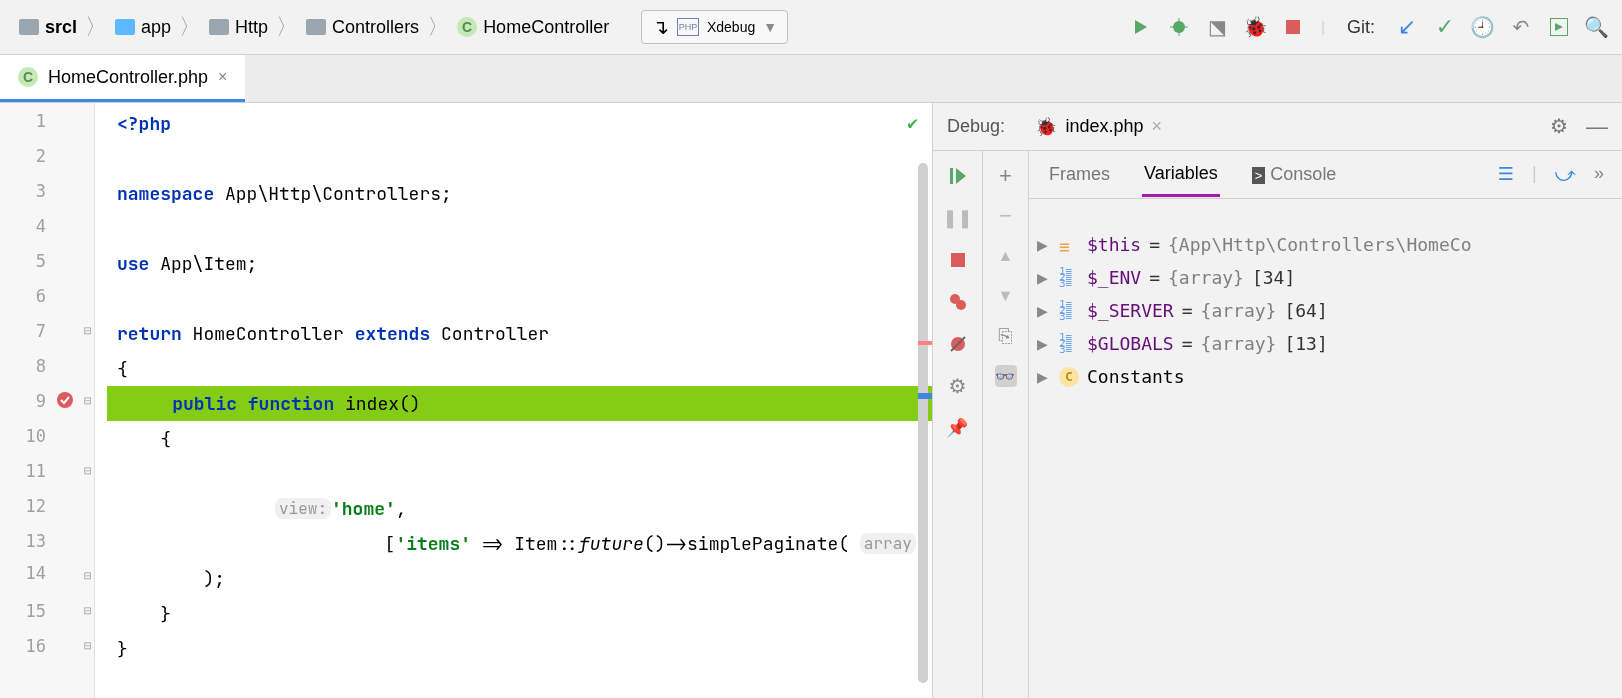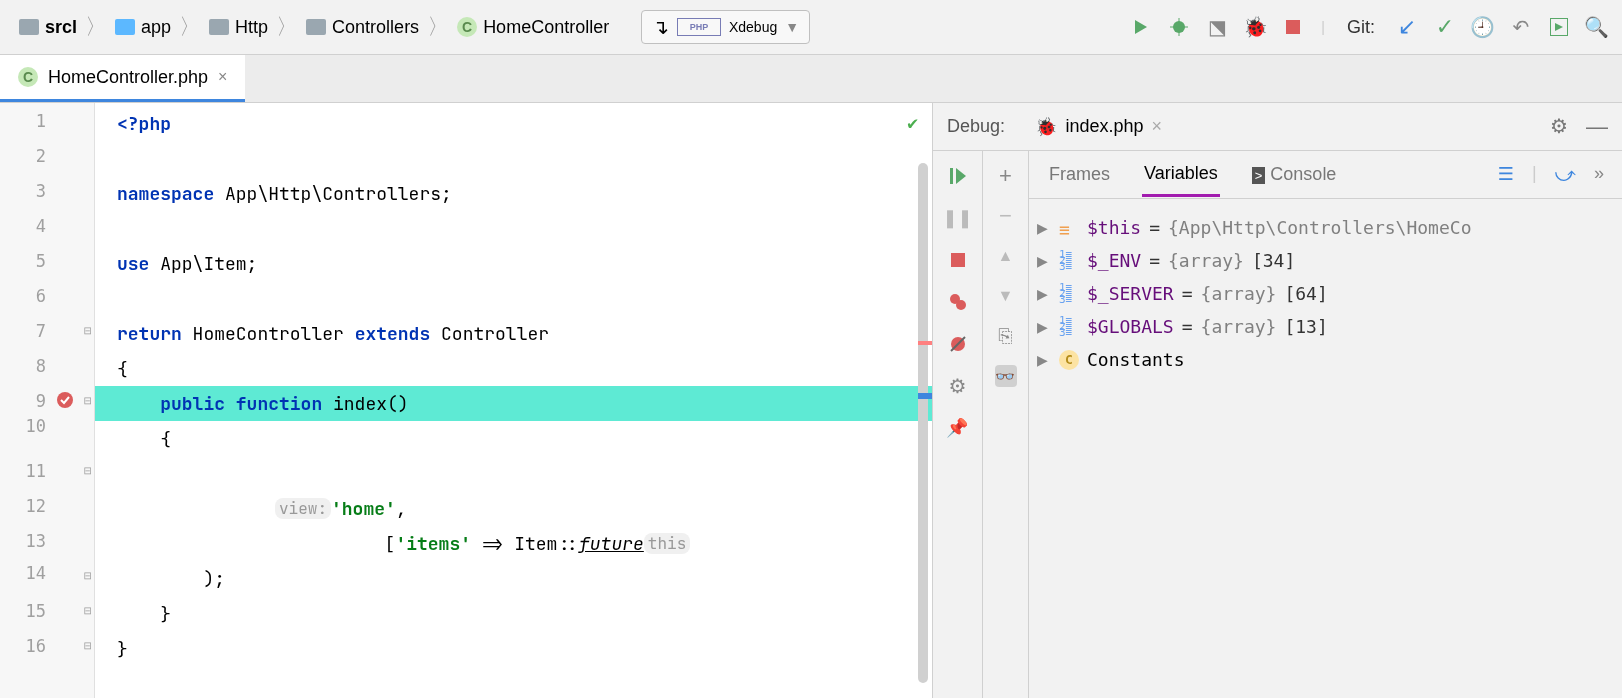--- a/index.html
+++ b/index.html
@@ -7,61 +7,61 @@
 
 
 .topbar { height:55px; display:flex; align-items:center; background:#f2f2f2; border-bottom:1px solid #d0d0d0; padding:0 15px; gap:8px; }
 .breadcrumb { display:flex; align-items:center; gap:4px; font-size:18px; }
 .bc-item { display:flex; align-items:center; gap:6px; padding:2px 4px; }
 .bc-sep { color:#a0a0a0; font-size:22px; font-weight:300; }
 .folder-icon { width:20px; height:16px; background:#9aa7b0; border-radius:2px; position:relative; }
 .folder-icon.blue { background:#5cb8ff; }
 .class-icon { width:20px; height:20px; border-radius:50%; background:#c5e8b7; color:#598a4e; display:flex; align-items:center; justify-content:center; font-weight:bold; font-size:14px; }
 .run-config { display:flex; align-items:center; gap:8px; border:1px solid #c0c0c0; border-radius:4px; padding:4px 10px; background:#f8f8f8; margin-left:20px; }
-.php-icon { width:44px; height:18px; display:flex; align-items:center; justify-content:center; font-size:9px; font-weight:bold; color:#787CB5; border:1px solid #787CB5; }
+.php-icon { width:22px; height:18px; display:flex; align-items:center; justify-content:center; font-size:9px; font-weight:normal; color:#787CB5; border:1px solid #787CB5; }
 .toolbar-icons { display:flex; align-items:center; gap:18px; margin-left:auto; }
 .tb-icon { width:20px; height:20px; display:flex; align-items:center; justify-content:center; cursor:pointer; }
 .git-label { font-size:18px; color:#333; margin:0 4px; }
 
 
 .tabbar { height:48px; display:flex; align-items:center; background:#ececec; border-bottom:1px solid #d0d0d0; }
 .tab { height:100%; display:flex; align-items:center; gap:10px; padding:0 18px; background:#fff; border-bottom:3px solid #3e86de; font-size:18px; }
 .tab-close { color:#888; font-size:16px; }
 
 
 .main { display:flex; height:595px; }
 .editor-pane { width:932px; display:flex; background:#fff; position:relative; }
 .gutter { width:95px; background:#f7f7f7; border-right:1px solid #e0e0e0; position:relative; }
 .line-num { position:absolute; right:48px; width:40px; text-align:right; color:#a0a0a0; font-family:monospace; font-size:17px; }
 .bp-icon { position:absolute; left:56px; width:20px; height:20px; }
 .fold-icon { position:absolute; right:2px; color:#a0a0a0; font-size:10px; }
 .code { flex:1; font-family:"JetBrains Mono",Menlo,monospace; font-size:18px; position:relative; }
 .code-line { position:absolute; left:22px; right:0; height:35px; display:flex; align-items:center; white-space:pre; }
-.code-line.hl-pink { background:#5eead4; left:0; padding-left:22px; }
+.code-line.hl-pink { background:#84cc16; left:12px; padding-left:22px; }
 .code-line.hl-blue { background:#2f65ca; color:#fff; left:0; padding-left:22px; }
 .kw { color:#0033b3; font-weight:bold; }
 .str { color:#067d17; font-weight:bold; }
-.func { font-style:italic;text-decoration:underline; }
+.func { font-style:italic; }
 .hint { color:#999; font-style:normal; background:#f0f0f0; padding:0 4px; border-radius:8px; font-size:16px; }
 .check { position:absolute; right:14px; top:8px; color:#4caf50; font-size:18px; }
 .scrollbar-v { position:absolute; right:4px; top:60px; width:10px; height:520px; background:#d0d0d0; border-radius:5px; }
 .marker-err { position:absolute; right:0; width:14px; height:4px; background:#ff8080; }
 .marker-blue { position:absolute; right:0; width:14px; height:6px; background:#3e86de; }
 
 
 .debug-pane { flex:1; background:#f2f2f2; border-left:1px solid #d0d0d0; display:flex; flex-direction:column; }
 .debug-header { height:48px; display:flex; align-items:center; padding:0 14px; border-bottom:1px solid #d0d0d0; gap:30px; font-size:18px; }
 .debug-title { color:#555; }
 .debug-session { display:flex; align-items:center; gap:8px; }
 .debug-header-icons { margin-left:auto; display:flex; gap:18px; color:#777; }
 .debug-body { flex:1; display:flex; }
 .debug-left-tb { width:50px; border-right:1px solid #d0d0d0; display:flex; flex-direction:column; align-items:center; gap:20px; padding-top:14px; }
 .dtb-icon { width:22px; height:22px; display:flex; align-items:center; justify-content:center; }
 .debug-mid-tb { width:46px; border-right:1px solid #d0d0d0; display:flex; flex-direction:column; align-items:center; gap:18px; padding-top:14px; }
-.debug-content { flex:1; display:flex; flex-direction:column; }
+.debug-content { flex:1; display:flex; flex-direction:column;gap:17px; }
 .debug-tabs { height:48px; display:flex; align-items:center; gap:30px; padding:0 18px; border-bottom:1px solid #d0d0d0; font-size:18px; }
 .dtab { padding:10px 2px; color:#777; }
 .dtab.active { color:#000; border-bottom:3px solid #a21caf; }
 .dtab-icons { margin-left:auto; display:flex; gap:18px; color:#555; }
 .vars { flex:1; padding:12px 8px; font-family:monospace; font-size:18px; overflow:hidden; }
 .var-row { display:flex; align-items:center; gap:8px; padding:6px 0; white-space:nowrap; }
 .var-arrow { color:#888; width:14px; }
 .var-icon { width:20px; height:18px; display:inline-block; }
 .var-icon.array { color:#6aa3f0; font-size:11px; line-height:6px; }
 .var-icon.const { width:20px;height:20px;border-radius:50%;background:#fce3a3;color:#b58d1a;display:flex;align-items:center;justify-content:center;font-size:13px;font-weight:bold; }
@@ -158,21 +158,21 @@
     <div class="gutter">
       <span class="line-num" style="top:8px">1</span>
       <span class="line-num" style="top:43px">2</span>
       <span class="line-num" style="top:78px">3</span>
       <span class="line-num" style="top:113px">4</span>
       <span class="line-num" style="top:148px">5</span>
       <span class="line-num" style="top:183px">6</span>
       <span class="line-num" style="top:218px">7</span>
       <span class="line-num" style="top:253px">8</span>
       <span class="line-num" style="top:288px">9</span>
-      <span class="line-num" style="top:313px">10</span>
+      <span class="line-num" style="top:323px">10</span>
       <span class="line-num" style="top:358px">11</span>
       <span class="line-num" style="top:393px">12</span>
       <span class="line-num" style="top:428px">13</span>
       <span class="line-num" style="top:460px">14</span>
       <span class="line-num" style="top:498px">15</span>
       <span class="line-num" style="top:533px">16</span>
       <span class="bp-icon" style="top:288px">
           <svg width="18" height="18">
             <circle cx="9" cy="9" r="8" fill="#db5c5c"></circle>
             <path d="M5 9 l3 3 l5-6" stroke="#fff" fill="none" stroke-width="2"></path>
@@ -188,21 +188,21 @@
     <div class="code">
       <span class="check">✔</span>
       <div class="code-line" style="top:3px"><span class="kw">&lt;?php</span></div>
       <div class="code-line" style="top:143px"><span class="kw">use</span><span> App\Item;</span></div>
       <div class="code-line" style="top:73px"><span class="kw">namespace</span><span> App\Http\Controllers;</span></div>
       <div class="code-line" style="top:213px"><span class="kw">return</span><span> HomeController </span><span class="kw">extends</span><span> Controller</span></div>
       <div class="code-line" style="top:248px"><span>{</span></div>
       <div class="code-line hl-pink" style="top:283px"><span class="kw">    public function</span><span> index()</span></div>
       <div class="code-line" style="top:318px"><span>    {</span></div>
       <div class="code-line" style="top:388px;left:180px"><span class="hint">view:</span> <span class="str">'home'</span><span>,</span></div>
-      <div class="code-line" style="top:423px;left:160px"><span>            [</span><span class="str">'items'</span><span> =&gt; Item::</span><span class="func">future</span><span class="hint">this</span></div>
+      <div class="code-line" style="top:423px;left:160px"><span>            [</span><span class="str">'items'</span><span> =&gt; Item::</span><span class="func">future</span><span>()-&gt;simplePaginate( </span><span class="hint">array</span></div>
       <div class="code-line" style="top:458px"><span>        );</span></div>
       <div class="code-line" style="top:493px"><span>    }</span></div>
       <div class="code-line" style="top:528px"><span>}</span></div>
       <div class="scrollbar-v"></div>
       <div class="marker-err" style="top:238px"></div>
       <div class="marker-blue" style="top:290px"></div>
     </div>
   </div>
 
   <div class="debug-pane">

